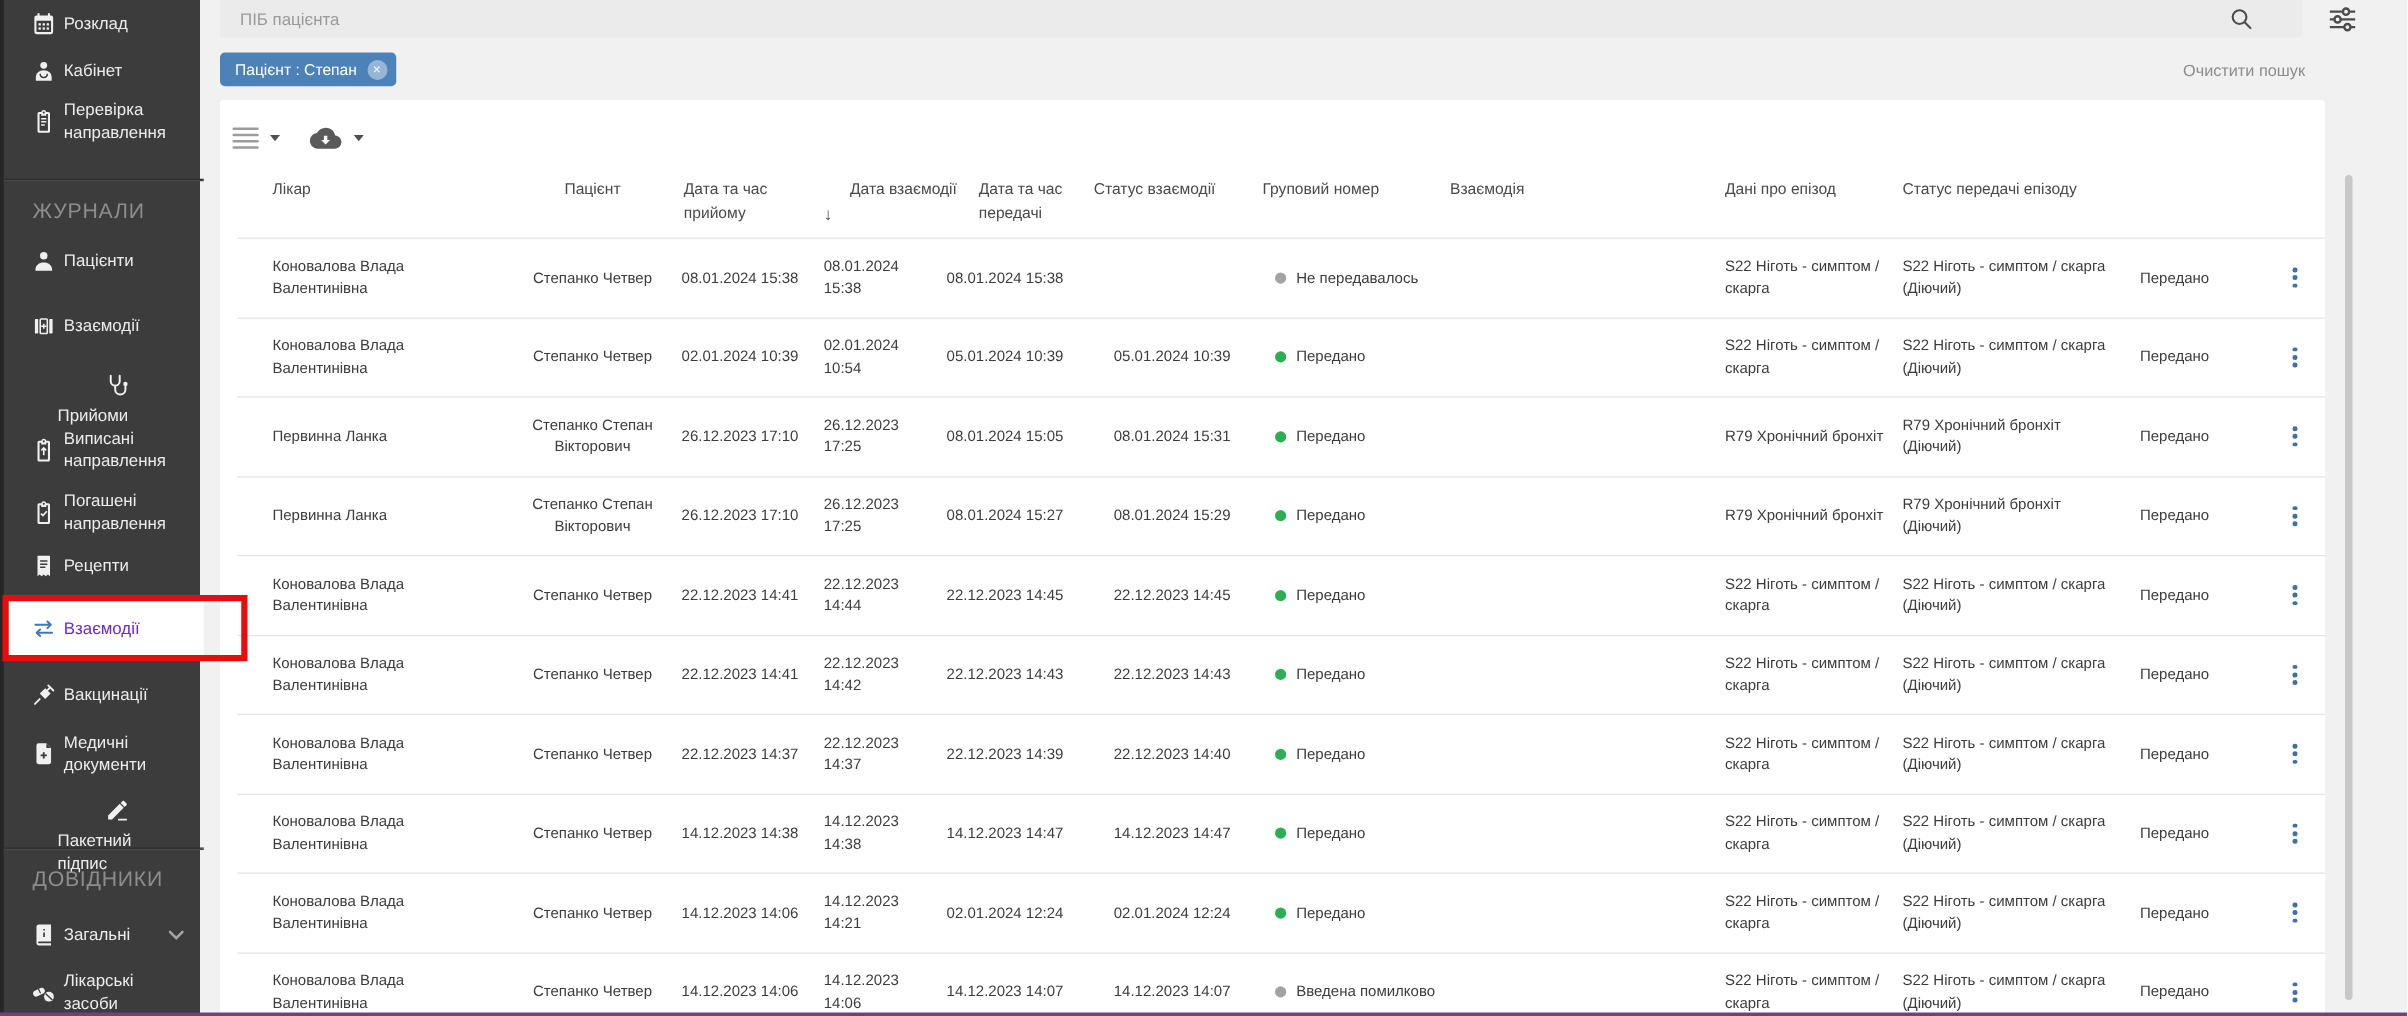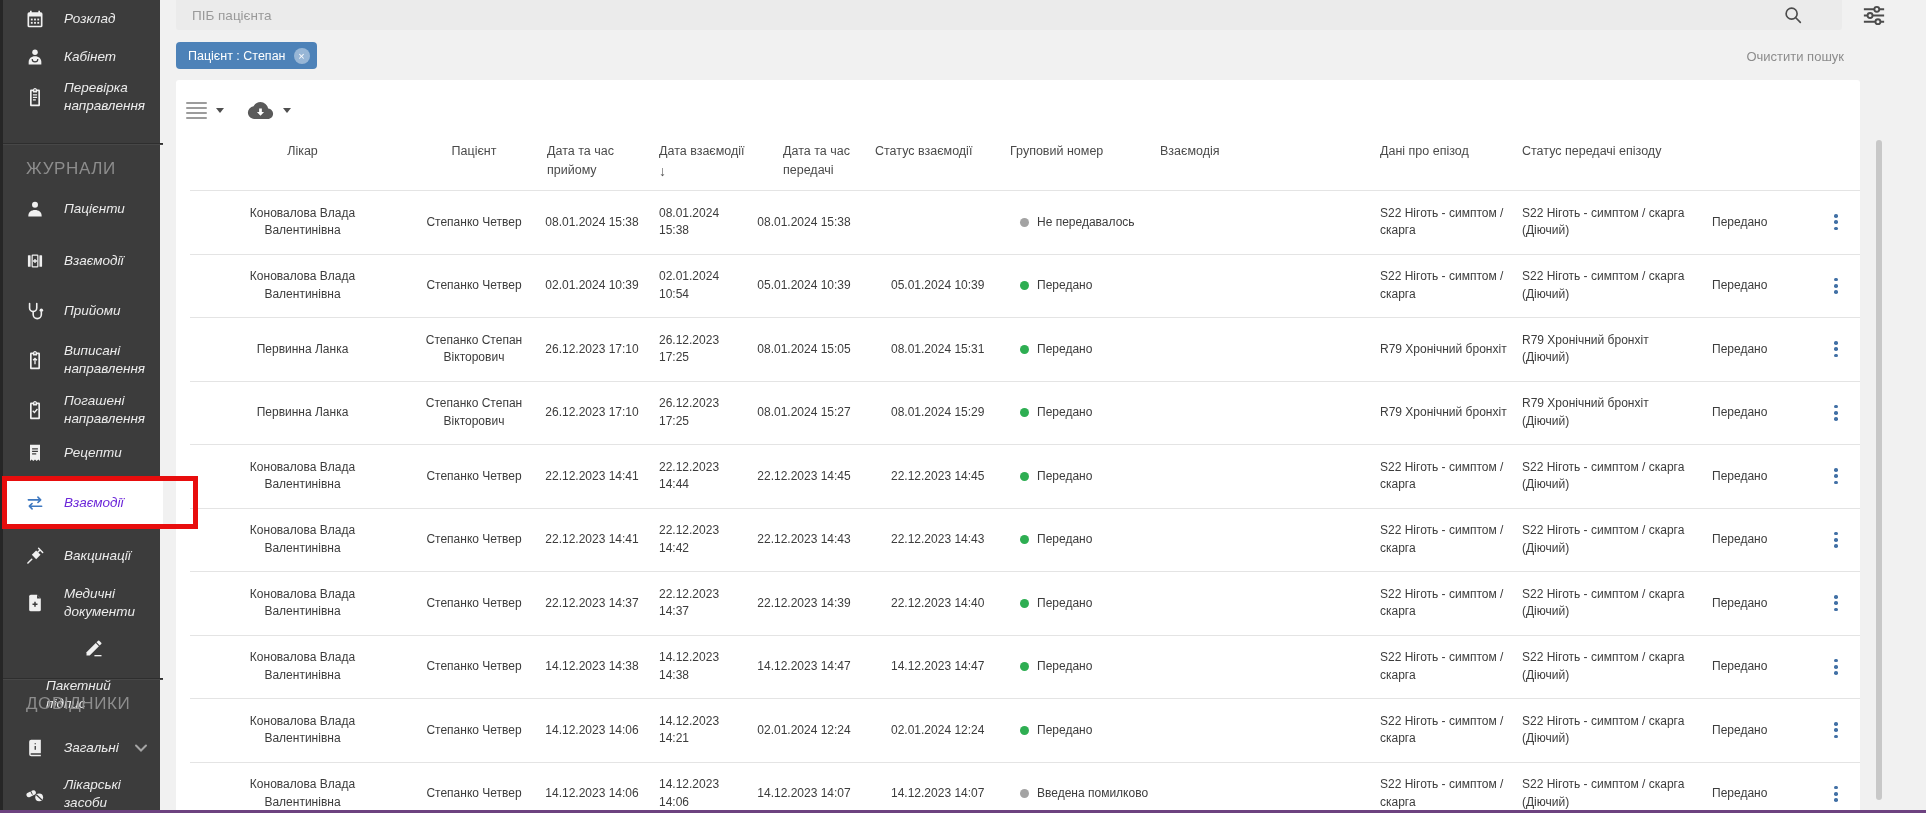--- a/index.html
+++ b/index.html
@@ -2,22 +2,22 @@
 <html><head>
 <meta charset="utf-8">
 <style>
   html,body{margin:0;padding:0;}
   .screen{position:relative;width:1926px;height:813px;overflow:hidden;background:#f1f1f1;
           font-family:"Liberation Sans","DejaVu Sans",sans-serif;color:#3c3c3c;}
 
   
   .sidebar{position:absolute;left:0;top:0;width:160px;height:813px;background:#3c3c3c;
            border-left:3px solid #262626;box-sizing:border-box;z-index:5;}
-  .si{position:absolute;left:0;width:160px;display:flex;align-items:center;gap:19px;
-      padding-left:22px;box-sizing:border-box;color:#ececec;font-size:13.5px;cursor:pointer;font-style:italic;}
+  .si{position:absolute;left:0;width:160px;display:flex;align-items:center;gap:6px;
+      padding-left:22px;box-sizing:border-box;color:#ececec;font-size:13.5px;cursor:pointer;}
   .si svg{width:20px;height:20px;flex:none;color:#f0f0f0;}
   .si .lbl{width:96px;line-height:1.3;}
   .si.active{background:#ffffff;color:#6d28d9;}
   .si.active svg{color:#3e78c0;}
   .sec{position:absolute;left:23px;color:#8d8d8d;font-size:17px;letter-spacing:.6px;}
   .sdiv{position:absolute;left:0;width:160px;height:1px;background:#2e2e2e;box-shadow:0 1px 0 #474747;}
   .chev{position:absolute;right:12px;width:15px;height:15px;}
 
   
   .annot{position:absolute;left:2px;top:476px;width:196px;height:53px;border:5px solid #e80d0d;
@@ -47,21 +47,21 @@
   .caret{width:0;height:0;border-left:4.5px solid transparent;border-right:4.5px solid transparent;
          border-top:5.5px solid #4f4f4f;cursor:pointer;}
   .cloud{width:27px;height:21px;margin-left:14px;cursor:pointer;}
 
   .grid{display:grid;grid-template-columns:225px 118px 118px 92px 122px 145px 150px 220px 142px 190px 100px 48px;}
   .thead{position:absolute;left:14px;top:58px;width:1670px;font-size:12.5px;color:#4a4a4a;line-height:1.55;}
   .thead .hc{padding-top:4px;}
   .rows{position:absolute;left:14px;top:110px;width:1670px;}
   .trow{height:63.5px;box-sizing:border-box;border-top:1px solid #e4e4e4;align-items:center;
         font-size:12px;line-height:1.45;}
-  .c1{text-align:center;padding:0 28px;box-sizing:border-box;}
+  .c1{text-align:left;padding:0 28px;box-sizing:border-box;}
   .c2{text-align:center;}
   .c3{text-align:center;}
   .thead .c3,.thead .c5{text-align:left;}
   .thead .c3{padding-left:14px;}
   .thead .c5{padding-left:40px;}
   .c4{padding-left:8px;padding-right:12px;box-sizing:border-box;}
   .c5{text-align:center;}
   .c6{padding-left:26px;box-sizing:border-box;}
   .c7{padding-left:10px;box-sizing:border-box;}
   .cell7{display:flex;align-items:center;gap:8px;}
@@ -135,21 +135,21 @@
     <div class="si" style="top:248px;height:26px;">
       <svg viewBox="0 0 24 24">
           <rect x="3.5" y="5" width="3.2" height="14" rx=".7" fill="currentColor"></rect>
           <rect x="17.3" y="5" width="3.2" height="14" rx=".7" fill="currentColor"></rect>
           <rect x="8.6" y="5" width="6.8" height="14" rx=".8" fill="none" stroke="currentColor" stroke-width="1.5"></rect>
           <path stroke="currentColor" stroke-width="1.6" d="M12 9.5v5M9.5 12h5"></path>
         </svg>
       <span class="lbl">Взаємодії</span>
     </div>
 
-    <div class="si" style="top:298px;height:26px;">
+    <div class="si" style="top:298px;height:26px;flex-direction:column;">
       <svg viewBox="0 0 24 24">
           <g fill="none" stroke="currentColor" stroke-width="1.9" stroke-linecap="round">
             <path d="M5.5 3v5.3a4.3 4.3 0 0 0 8.6 0V3"></path>
             <path d="M9.8 12.6v3.6a4.9 4.9 0 0 0 9.8 0v-2.6"></path>
           </g>
           <circle cx="19.6" cy="11" r="2.1" fill="currentColor"></circle>
         </svg>
       <span class="lbl">Прийоми</span>
     </div>
 
@@ -281,21 +281,21 @@
           <path fill="#ffffff" d="M13.3 8.2h-2.6v3.2H8.6l3.4 3.5 3.4-3.5h-2.1z"></path>
         </svg>
       <span class="caret"></span>
     </div>
 
     <div class="thead grid">
       <div class="hc c1">Лікар</div>
       <div class="hc c2">Пацієнт</div>
       <div class="hc c3">Дата та час прийому</div>
       <div class="hc c4">
-        <span style="white-space:nowrap;">Дата взаємодії</span><br>
+        <span style="white-space:nowrap;margin-left:21px;">Дата взаємодії</span><br>
         <span class="sortarrow">↓</span>
       </div>
       <div class="hc c5">Дата та час передачі</div>
       <div class="hc c7">Статус взаємодії</div>
       <div class="hc c8">Груповий номер</div>
       <div class="hc c9">Взаємодія</div>
       <div class="hc c10">Дані про епізод</div>
       <div class="hc c11">Статус передачі епізоду</div>
       <div class="hc c12"></div>
     </div>

